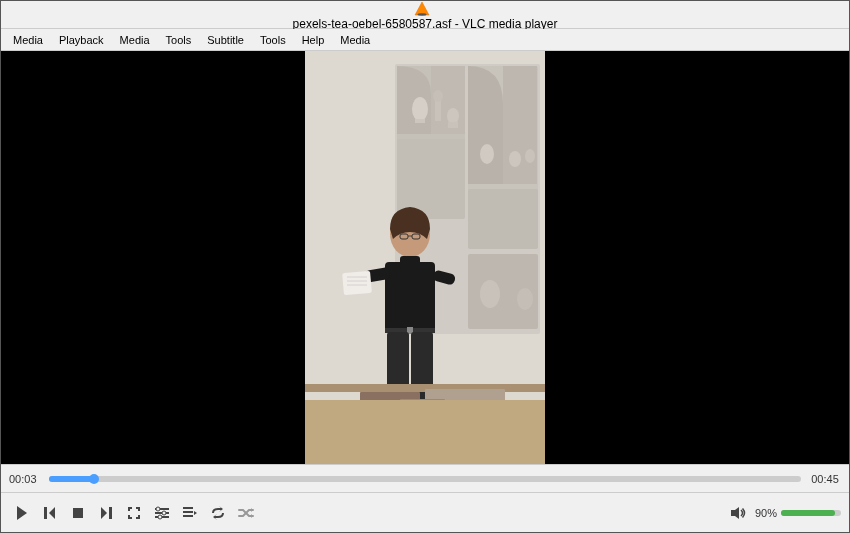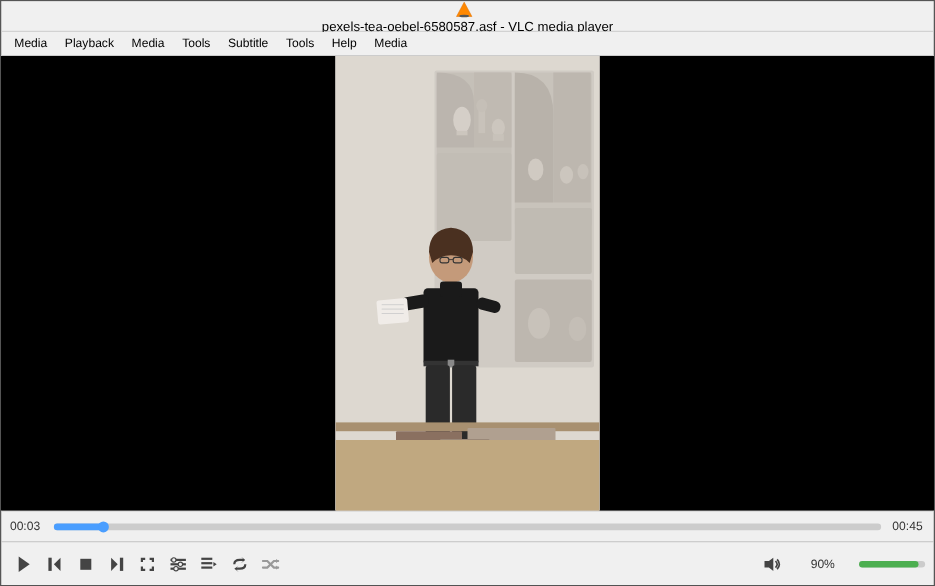--- a/index.html
+++ b/index.html
@@ -180,21 +180,21 @@
       width: 16px;
       height: 16px;
       fill: #444;
     }
     .ctrl-spacer { flex: 1; }
 
     
     #volume-area {
       display: flex;
       align-items: center;
-      gap: 22px;
+      gap: 4px;
     }
     .volume-label {
       font-size: 11px;
       color: #333;
     }
     #volume-bar-container {
       width: 60px;
       height: 6px;
       background: #ccc;
       border-radius: 3px;

